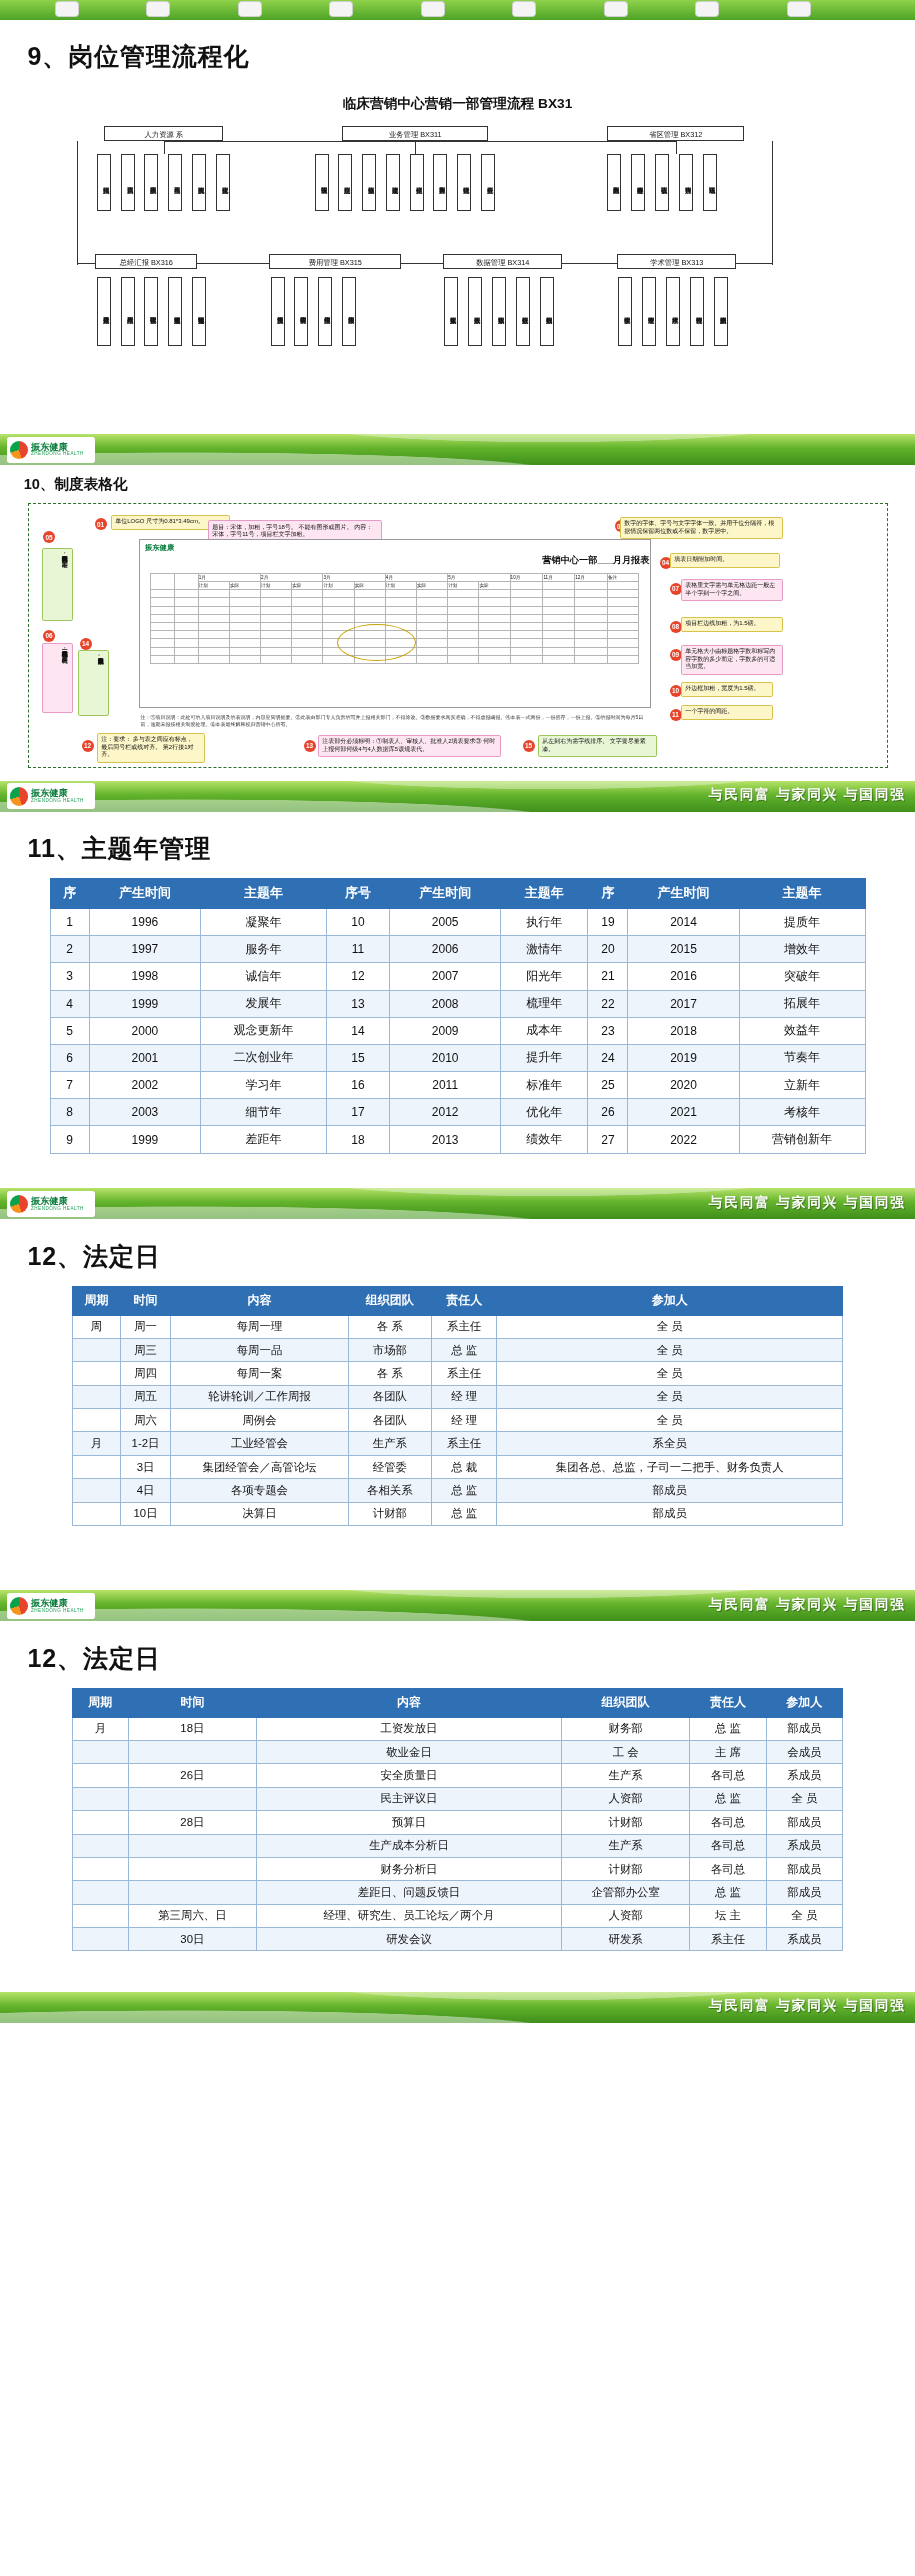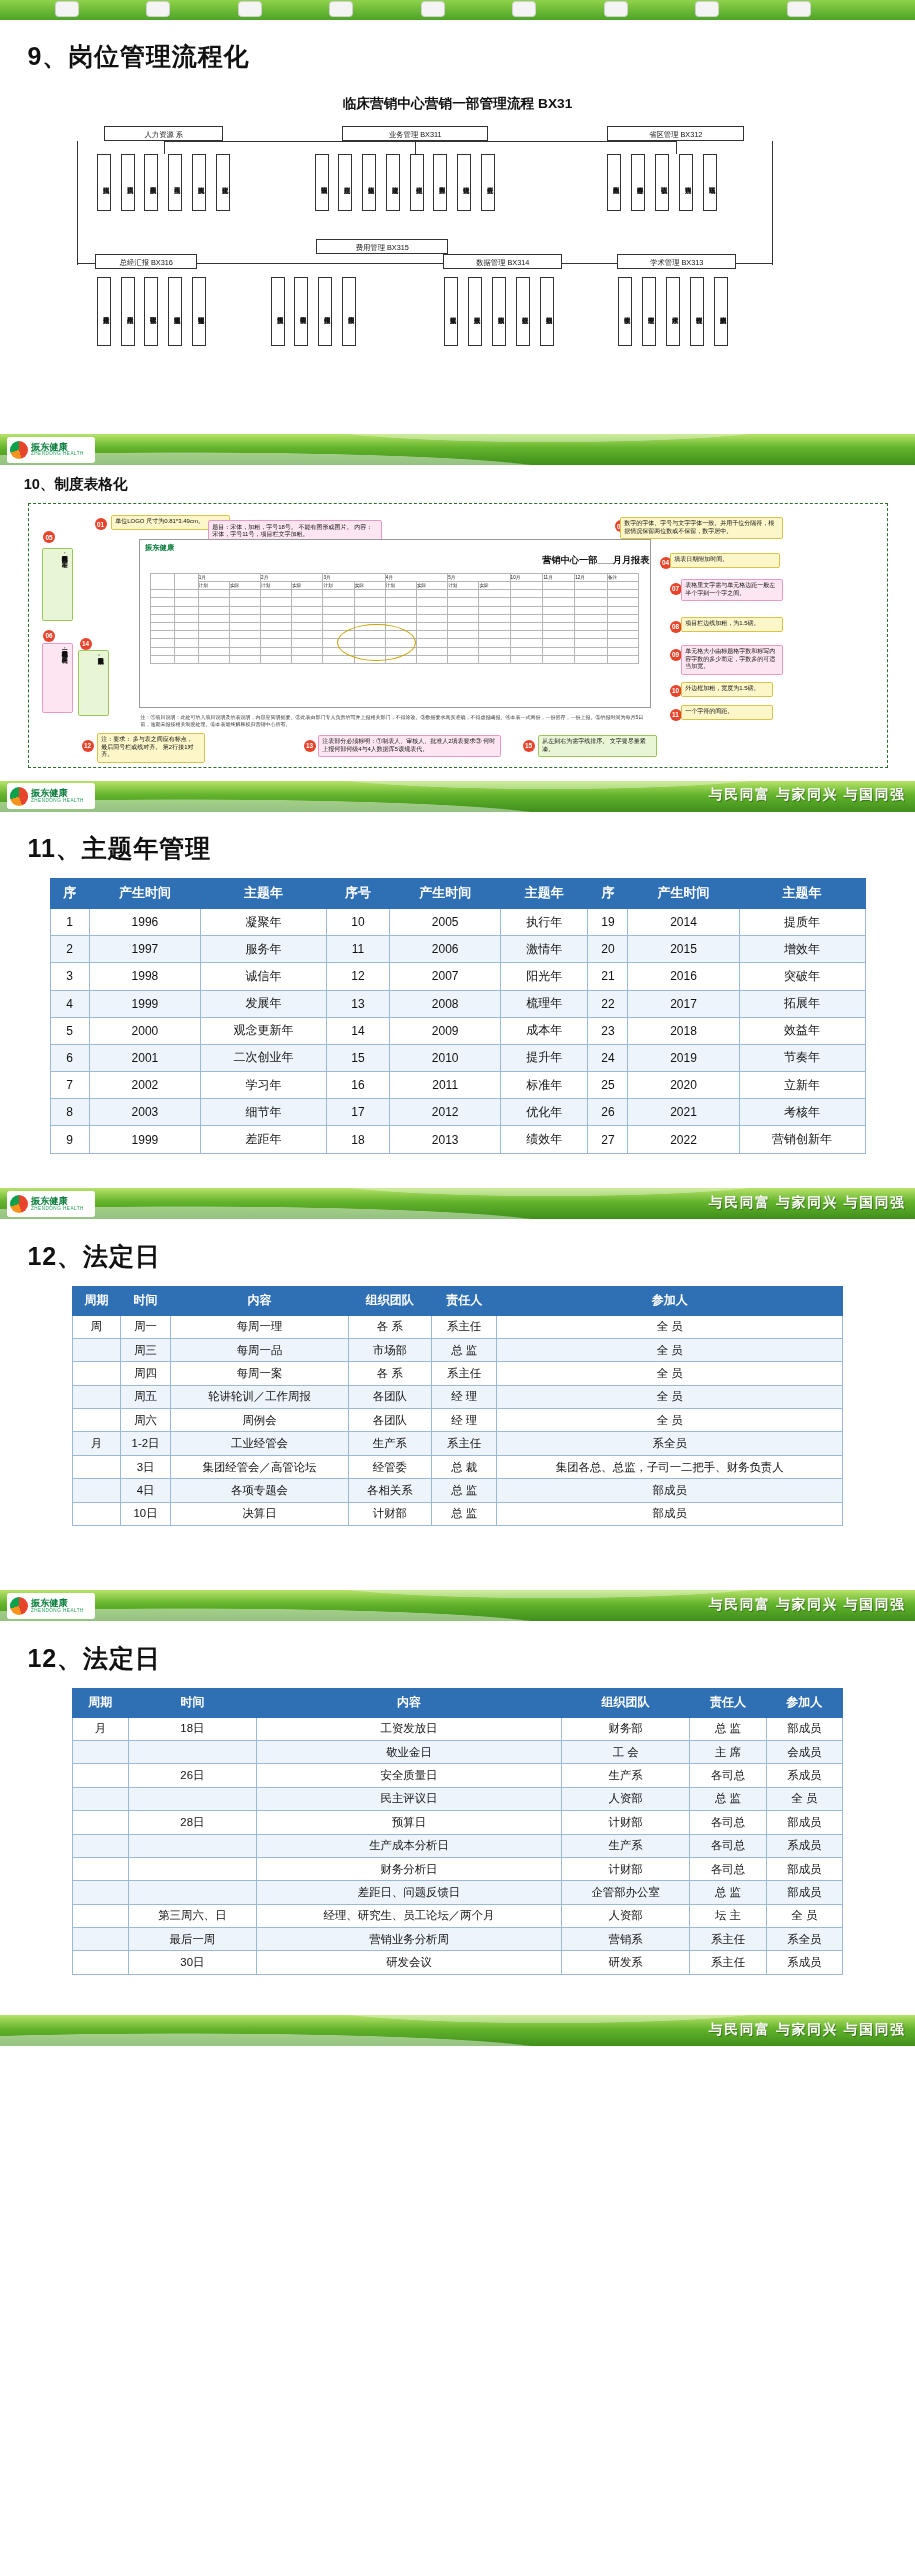--- a/index.html
+++ b/index.html
@@ -227,21 +227,21 @@
         <div class="box vbox" style="left:591px; top:27.5px; height:57px;">办事处管理流程</div>
         <div class="box vbox" style="left:615px; top:27.5px; height:57px;">省区会议流程</div>
         <div class="box vbox" style="left:639px; top:27.5px; height:57px;">客户拜访流程</div>
         <div class="box vbox" style="left:663px; top:27.5px; height:57px;">区域市场流程</div>
 
         <div class="line vline" style="left:37px;  top:14.6px; height:124px;"></div>
         <div class="line vline" style="left:732px; top:14.6px; height:124px;"></div>
         <div class="line hline" style="left:37px;  top:137px; width:695px;"></div>
 
         <div class="box toprow" style="left:55px;  top:128px; width:102px;">总经汇报 BX316</div>
-        <div class="box toprow" style="left:229px; top:113px; width:132px;margin-left:47px;">费用管理 BX315</div>
+        <div class="box toprow" style="left:229px; top:128px; width:132px;">费用管理 BX315</div>
         <div class="box toprow" style="left:403px; top:128px; width:119px;">数据管理 BX314</div>
         <div class="box toprow" style="left:577px; top:128px; width:119px;">学术管理 BX313</div>
 
         <div class="box vbox" style="left:57px;  top:151px; height:69px;">月度工作计划流程</div>
         <div class="box vbox" style="left:81px;  top:151px; height:69px;">周工作总结流程</div>
         <div class="box vbox" style="left:104px; top:151px; height:69px;">工作述职评议流程</div>
         <div class="box vbox" style="left:128px; top:151px; height:69px;">重大事项汇报流程</div>
         <div class="box vbox" style="left:152px; top:151px; height:69px;">述职报告审批流程</div>
 
         <div class="box vbox" style="left:231px; top:151px; height:69px;">费用预算流程</div>
@@ -859,28 +859,20 @@
             <tr>
               <td></td>
               <td>第三周六、日</td>
               <td>经理、研究生、员工论坛／两个月</td>
               <td>人资部</td>
               <td>坛  主</td>
               <td>全  员</td>
             </tr>
             <tr>
               <td></td>
-              <td>最后一周</td>
-              <td>营销业务分析周</td>
-              <td>营销系</td>
-              <td>系主任</td>
-              <td>系全员</td>
-            </tr>
-            <tr>
-              <td></td>
               <td>30日</td>
               <td>研发会议</td>
               <td>研发系</td>
               <td>系主任</td>
               <td>系成员</td>
             </tr>
           </tbody>
       </table>
     </div>
   </div>

